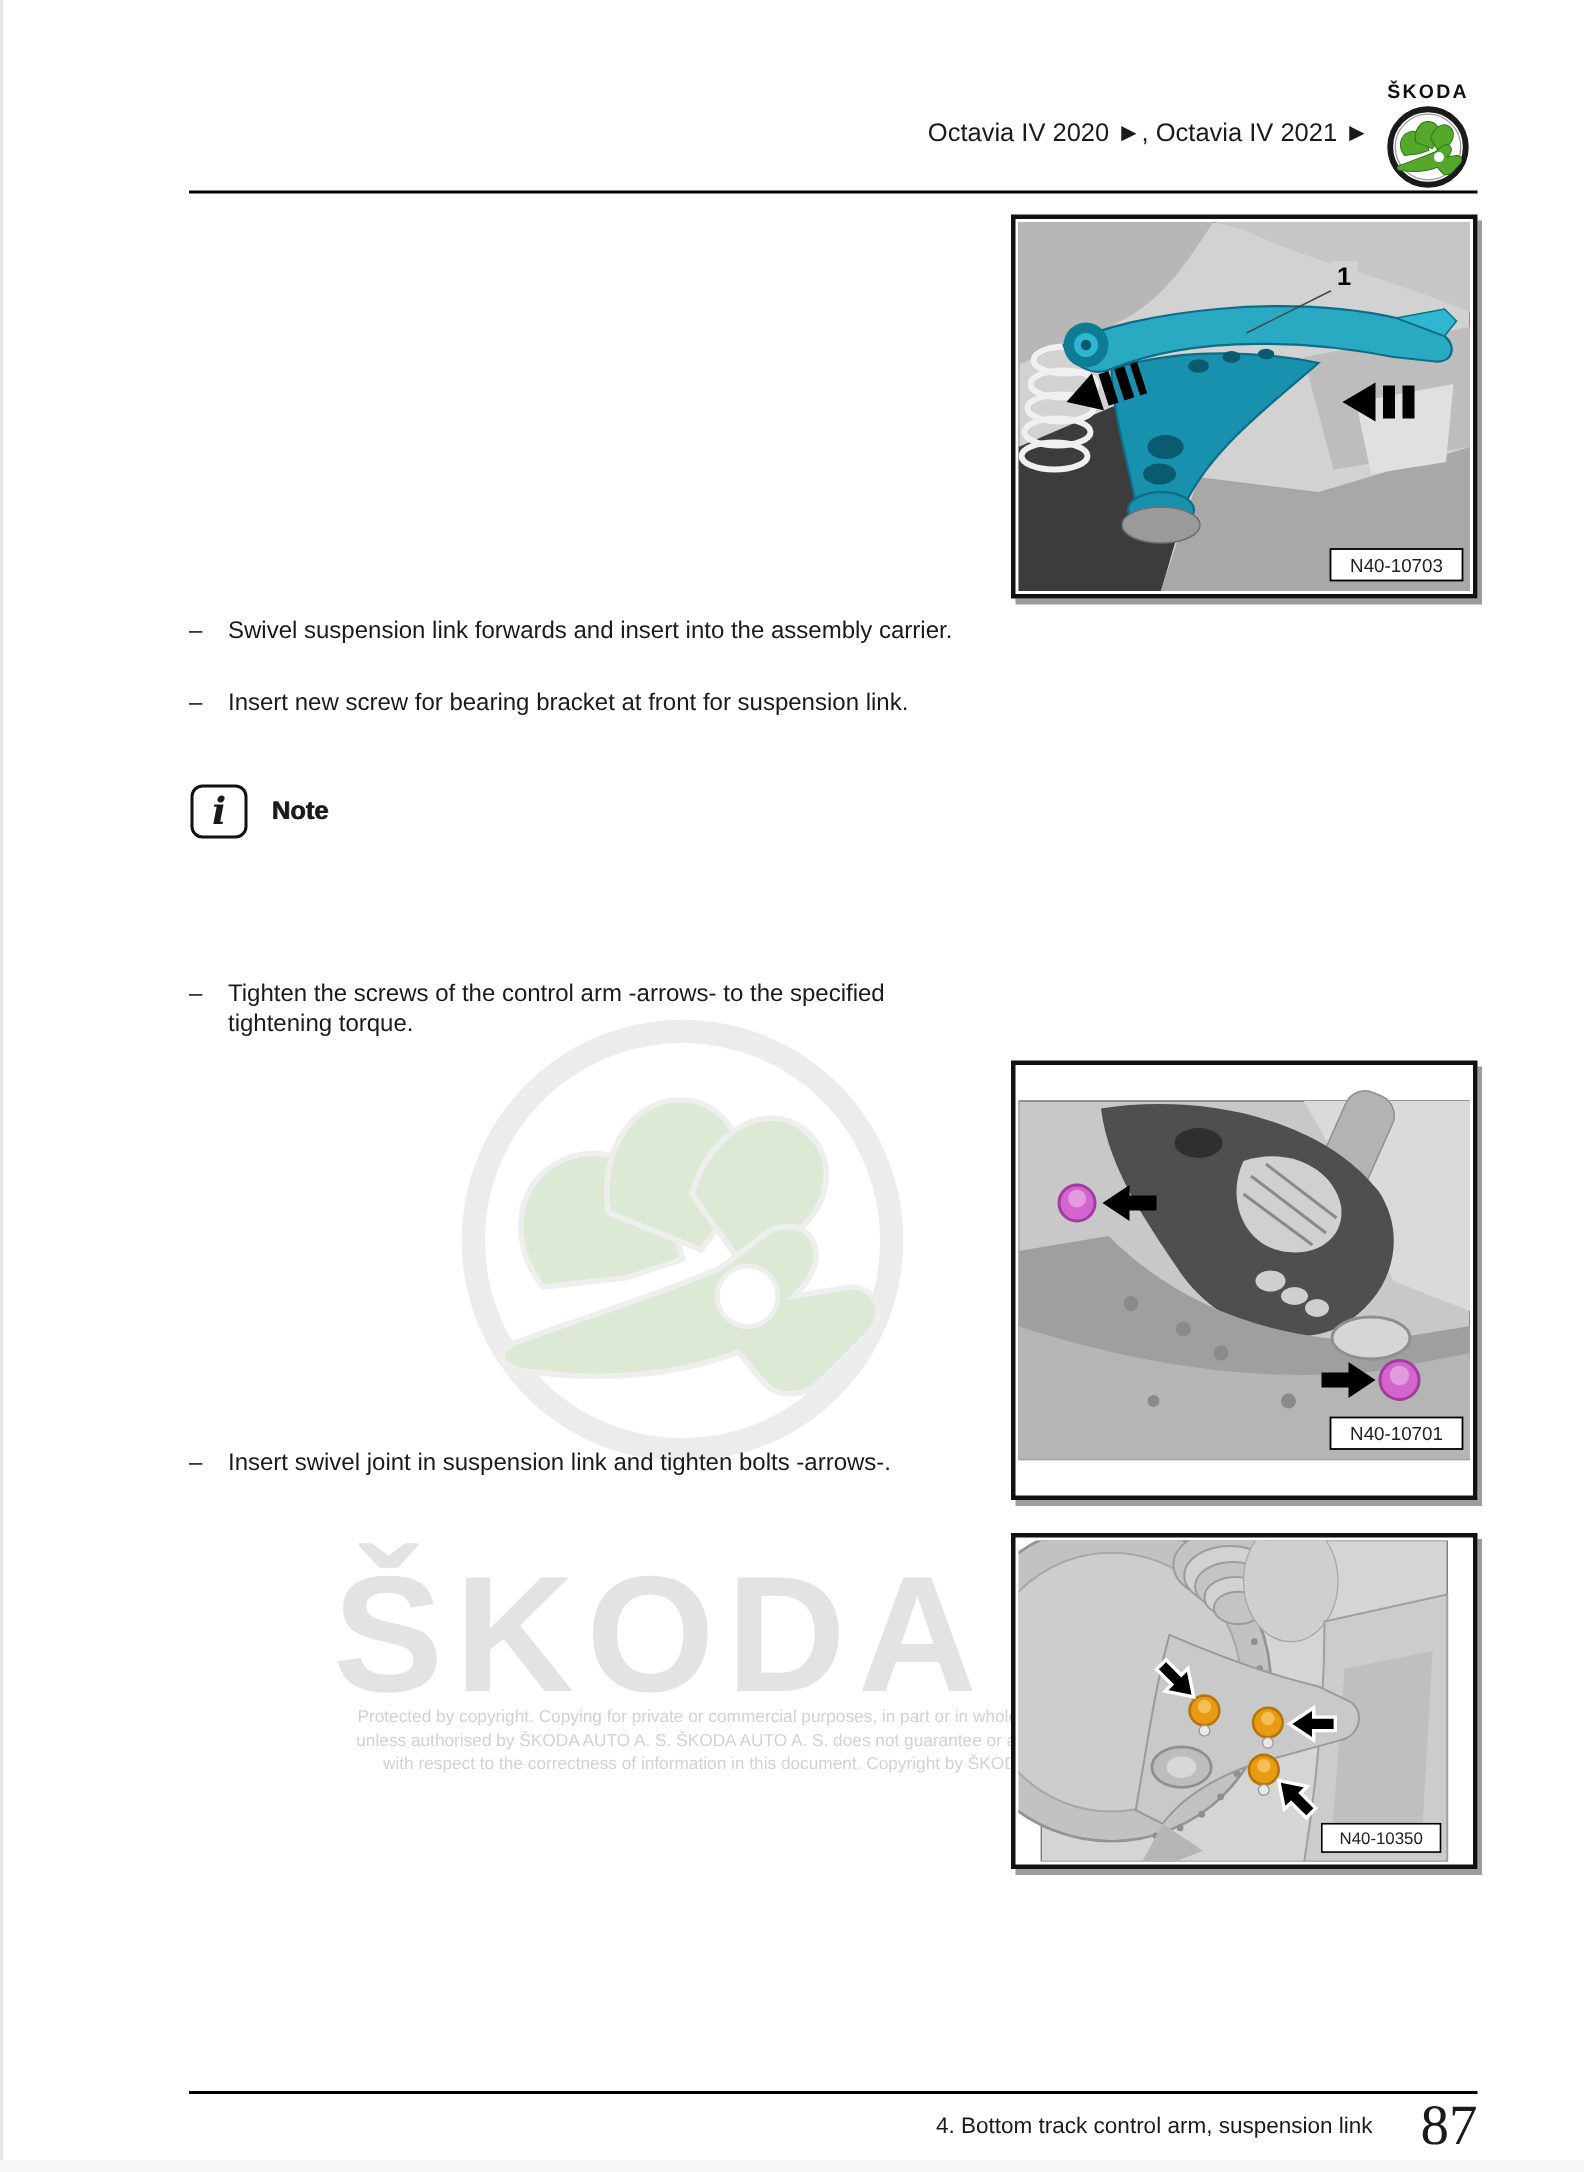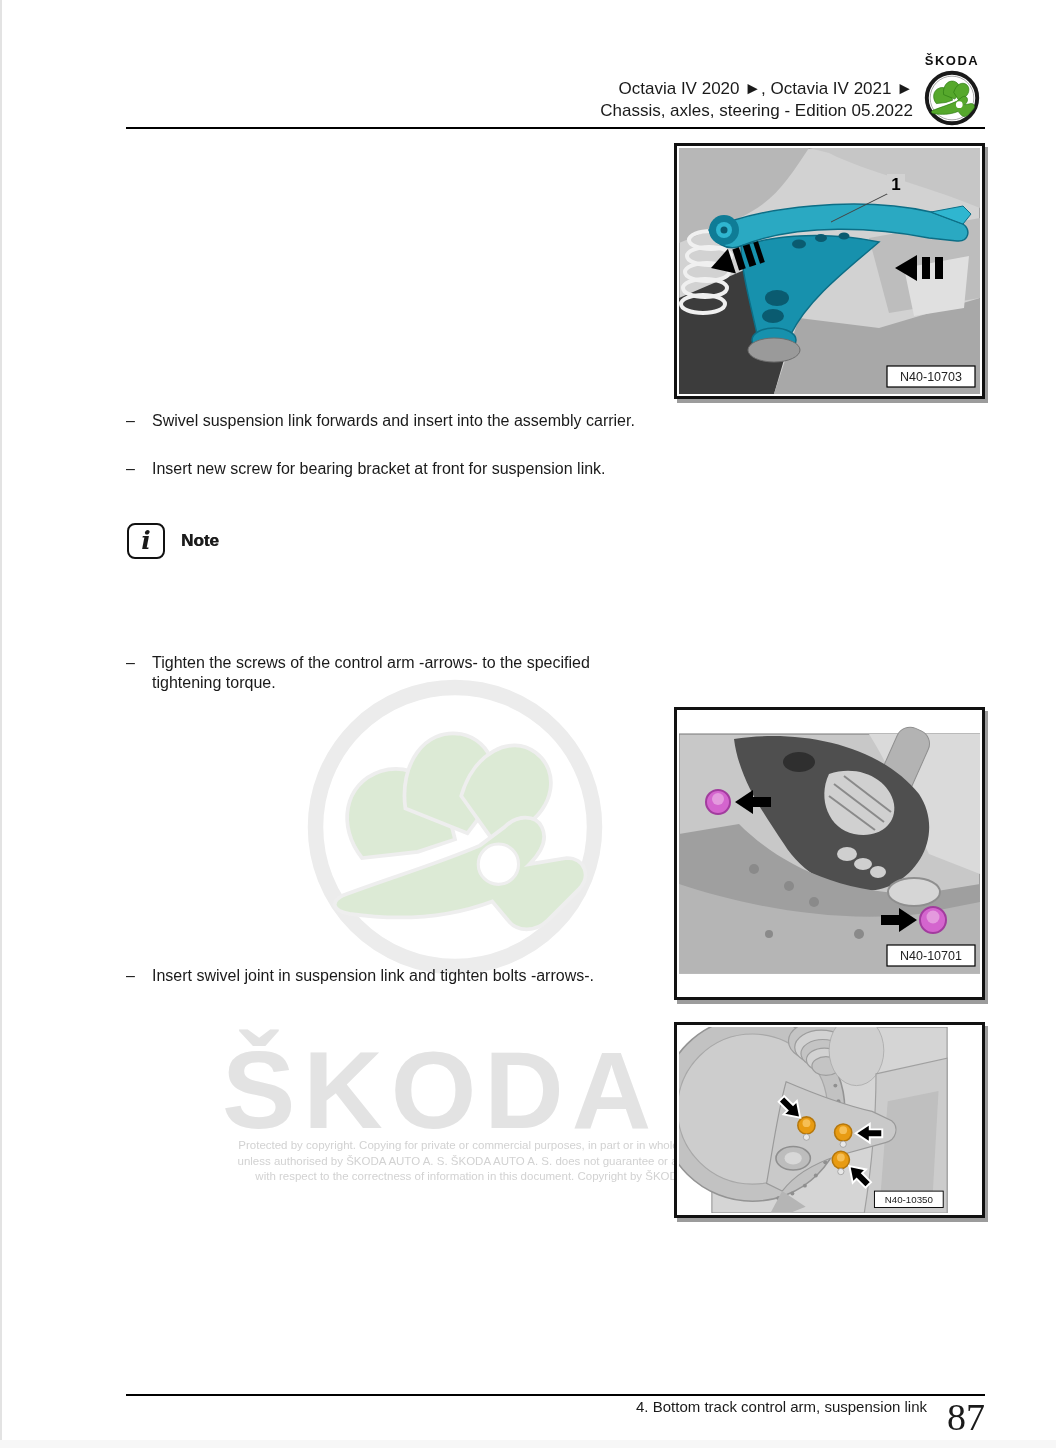--- a/index.html
+++ b/index.html
@@ -27,26 +27,26 @@
 
   .note-head{position:absolute;left:127px;top:523px;display:flex;align-items:center;gap:16px;z-index:1;}
   .note-icon{width:34px;height:32px;border:2.5px solid #111;border-radius:8px;display:flex;align-items:center;justify-content:center;background:#fff;}
   .note-icon span{font-family:"DejaVu Serif", serif;font-style:italic;font-weight:bold;font-size:25px;line-height:1;margin-top:-2px;}
   .note-label{font-weight:bold;font-size:17px;text-shadow:0.6px 0 #333;text-align:center;}
   .note-body{position:absolute;left:126px;top:576px;width:516px;font-style:italic;font-size:16px;line-height:20px;z-index:1;}
   .xref{color:#cc3333;text-decoration:underline;cursor:pointer;}
 
   
   .figure{position:absolute;left:674px;width:311px;border:3px solid #111;background:#fff;padding:2px;box-sizing:border-box;box-shadow:3px 4px 0 #9c9c9c;z-index:2;}
-  .fig1{top:143px;height:256px;} .fig2{top:707px;height:293px;} .fig3{top:1022px;height:196px;}
+  .fig1{top:143px;height:256px;} .fig2{top:707px;height:293px;} .fig3{top:1022px;height:224px;}
   .figure svg{display:block;width:100%;height:100%;}
 
   
   .footer-rule{position:absolute;left:126px;top:1394px;width:859px;height:2px;background:#000;z-index:3;}
-  .footer{position:absolute;left:126px;top:1398px;width:859px;display:flex;justify-content:flex-end;align-items:flex-start;gap:20px;z-index:3;}
+  .footer{position:absolute;left:126px;top:1398px;width:859px;display:flex;justify-content:flex-end;align-items:center;gap:32px;z-index:3;}
   .footer .section{font-size:15px;}
   .footer .pageno{font-size:38px;line-height:1;font-family:Liberation Serif, serif;}
   .bottom-strip{position:absolute;left:0;bottom:0;width:100%;height:8px;background:#f7f7f7;}
 </style>
 </head>
 <body>
 
 <div id="page">
 
   <div class="wm-logo">
@@ -63,21 +63,20 @@
   </div>
   <div class="wm-skoda">ŠKODA</div>
   <div class="wm-copy">
     <div>Protected by copyright. Copying for private or commercial purposes, in part or in whole, is not permitted</div>
     <div>unless authorised by ŠKODA AUTO A. S. ŠKODA AUTO A. S. does not guarantee or accept any liability</div>
     <div>with respect to the correctness of information in this document. Copyright by ŠKODA AUTO A. S.</div>
   </div>
 
   <div class="header-text">
     <div>Octavia IV 2020 ►, Octavia IV 2021 ►</div>
-    <div>Chassis, axles, steering - Edition 05.2022</div>
   </div>
   <div class="brand-block">
     <div class="brand-word">ŠKODA</div>
     <div class="brand-logo">
       <svg width="56" height="56" viewBox="0 0 100 100">
         <circle cx="50" cy="50" r="45" fill="#fff" stroke="#1a1a1a" stroke-width="7"></circle>
         <circle cx="50" cy="50" r="39" fill="#fff" stroke="#9a9a9a" stroke-width="1.5"></circle>
         <g fill="#56a82c" stroke="#2d7a14" stroke-width="1.2">
           <path d="M22 60 C14 50 16 36 28 32 C38 29 47 36 49 46 L51 54 L39 58 Z"></path>
           <path d="M35 44 C33 30 41 18 53 20 C63 22 67 34 61 44 L55 52 Z"></path>

